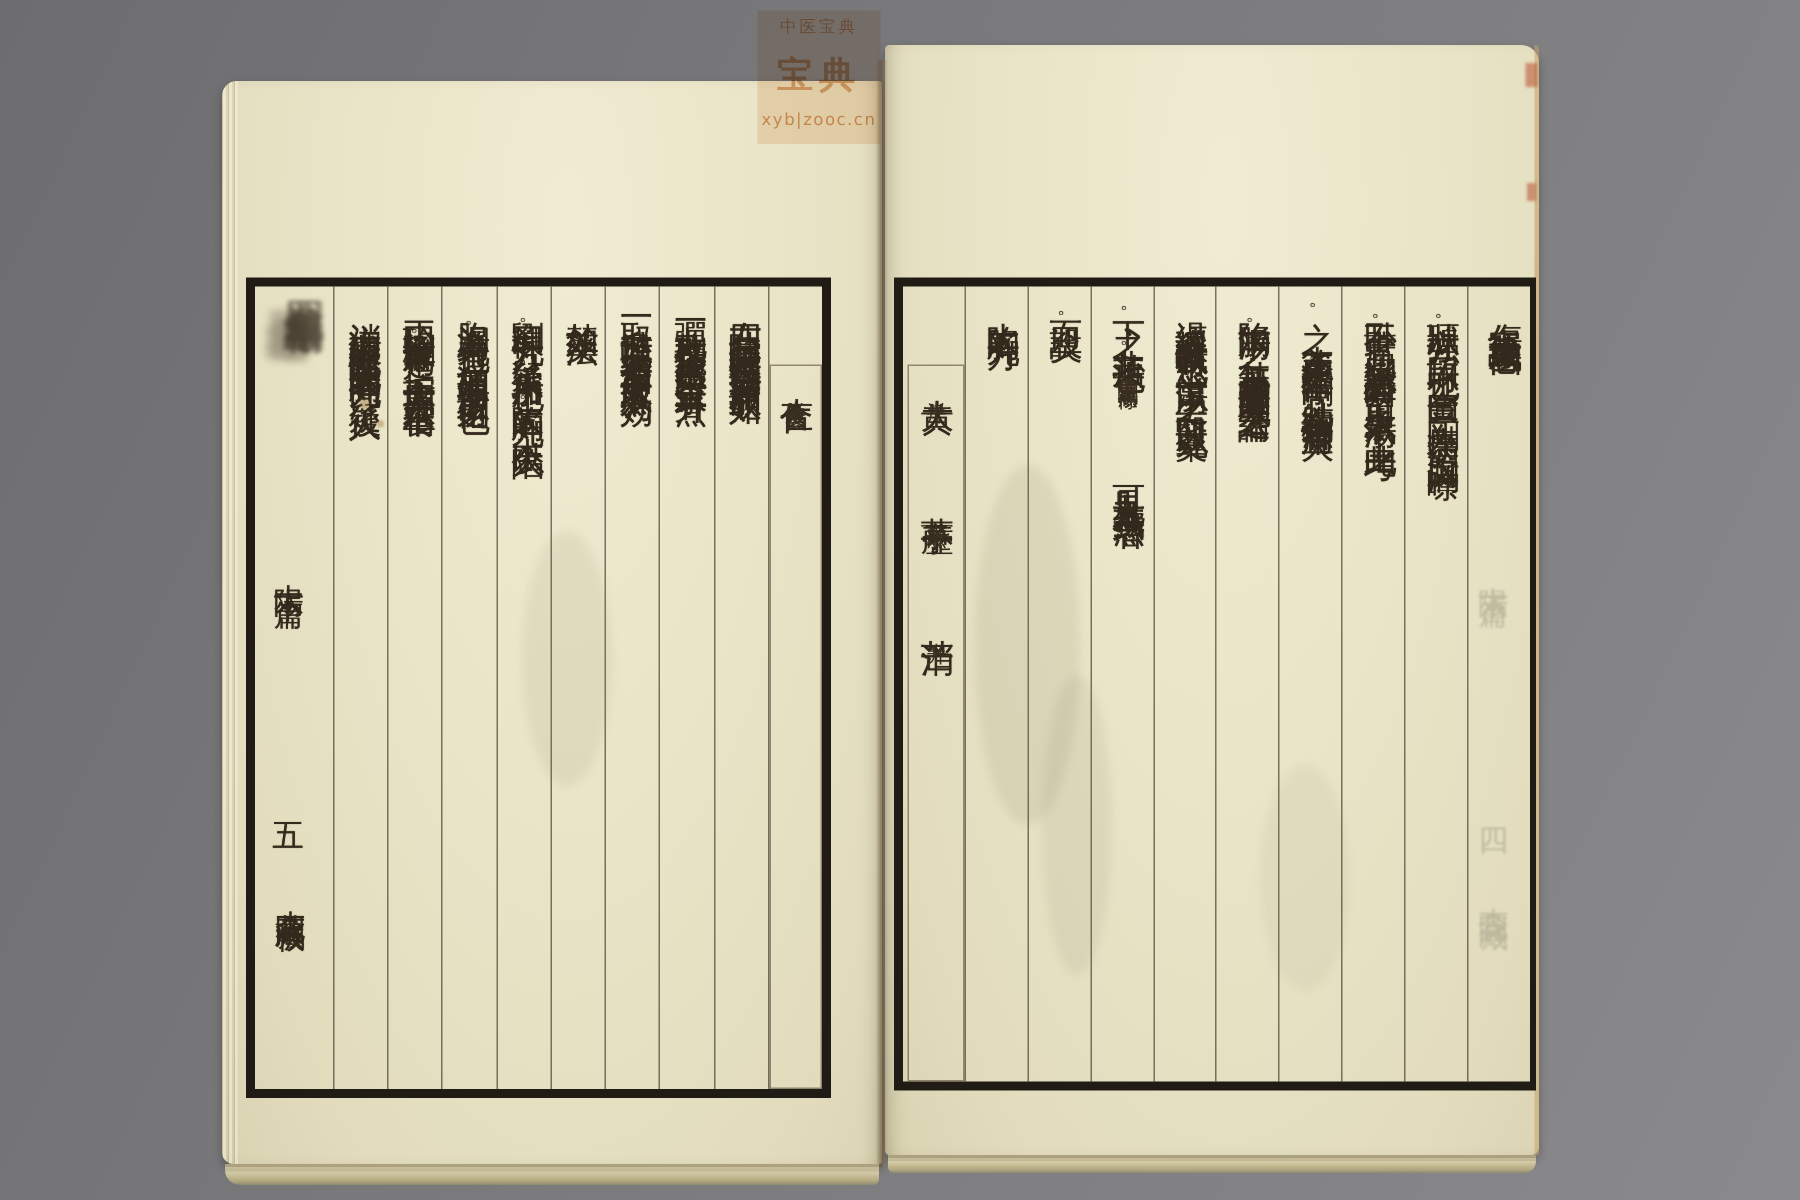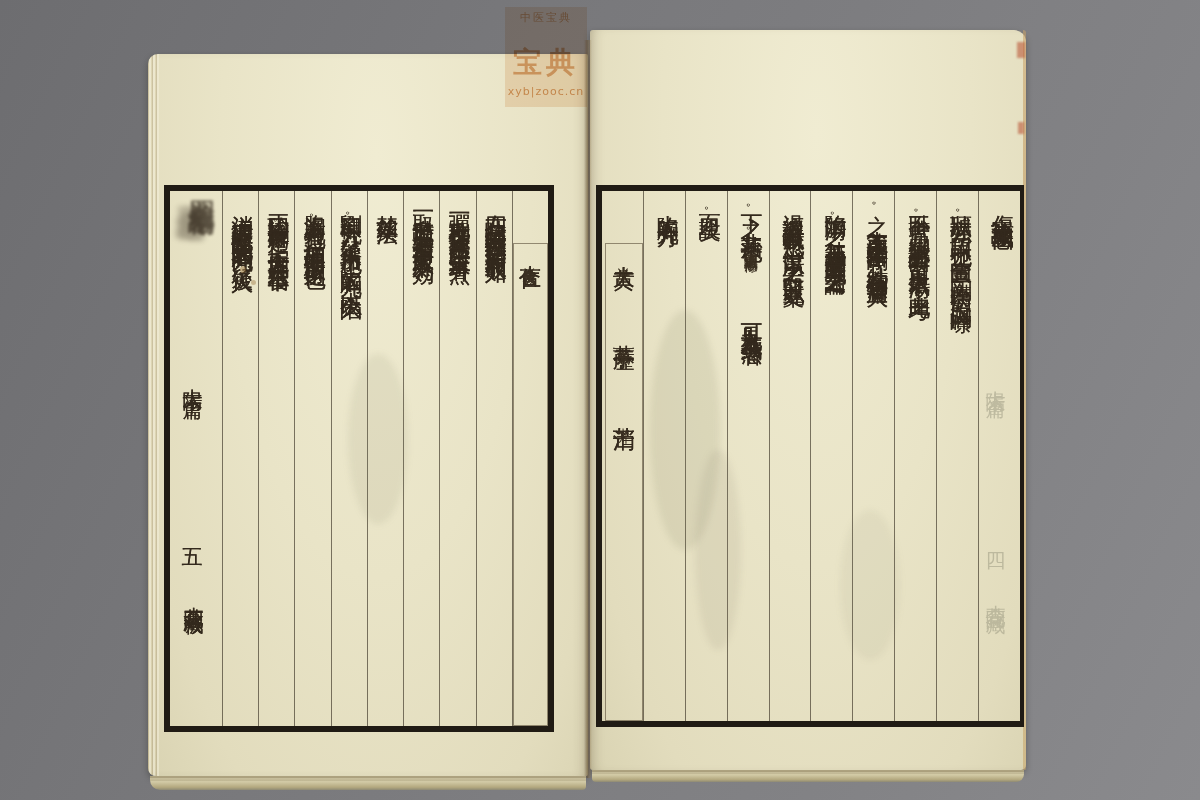--- a/index.html
+++ b/index.html
@@ -53,25 +53,25 @@
     filter:blur(2.6px);opacity:.4;transform:scaleX(1.25) skewY(2deg);}
   .fold .section{top:182px;right:14px;font-size:20px;letter-spacing:4px;}
   .fold .pagenum{top:340px;right:15px;font-size:21px;}
   .fold .publisher{top:400px;right:13px;font-size:20px;letter-spacing:2px;}
   
   .bleed{position:absolute;right:7px;writing-mode:vertical-rl;text-orientation:upright;
     font-size:20px;letter-spacing:3px;color:#70705c;opacity:.33;filter:blur(.7px);text-shadow:none;}
   .blot{position:absolute;border-radius:50%;filter:blur(3px);pointer-events:none;}
   .speck{position:absolute;border-radius:50%;filter:blur(.6px);pointer-events:none;}
   
-  #watermark{position:absolute;left:505px;top:7px;width:82px;height:100px;
+  #watermark{position:absolute;left:505px;top:7px;width:82px;height:89px;
     background:rgba(214,130,52,.20);mix-blend-mode:multiply;text-align:center;
     color:rgba(196,106,30,.75);font-family:"DejaVu Sans",sans-serif;}
   #watermark .wm-top{font-size:11px;letter-spacing:2px;margin-top:3px;opacity:.75;}
-  #watermark .wm-big{font-size:29px;font-weight:bold;letter-spacing:4px;line-height:34px;margin-top:20px;opacity:.7;}
+  #watermark .wm-big{font-size:24px;font-weight:bold;letter-spacing:4px;line-height:34px;margin-top:8px;opacity:.7;}
   #watermark .wm-url{font-size:11px;letter-spacing:1px;margin-top:6px;opacity:.85;}
   .redmark{position:absolute;background:rgba(178,62,30,.5);filter:blur(1px);}
 </style>
 </head>
 <body>
 
 <div id="stage">
 
   <div class="leaf" id="leaf-left">
     <div class="edge-striation"></div>

